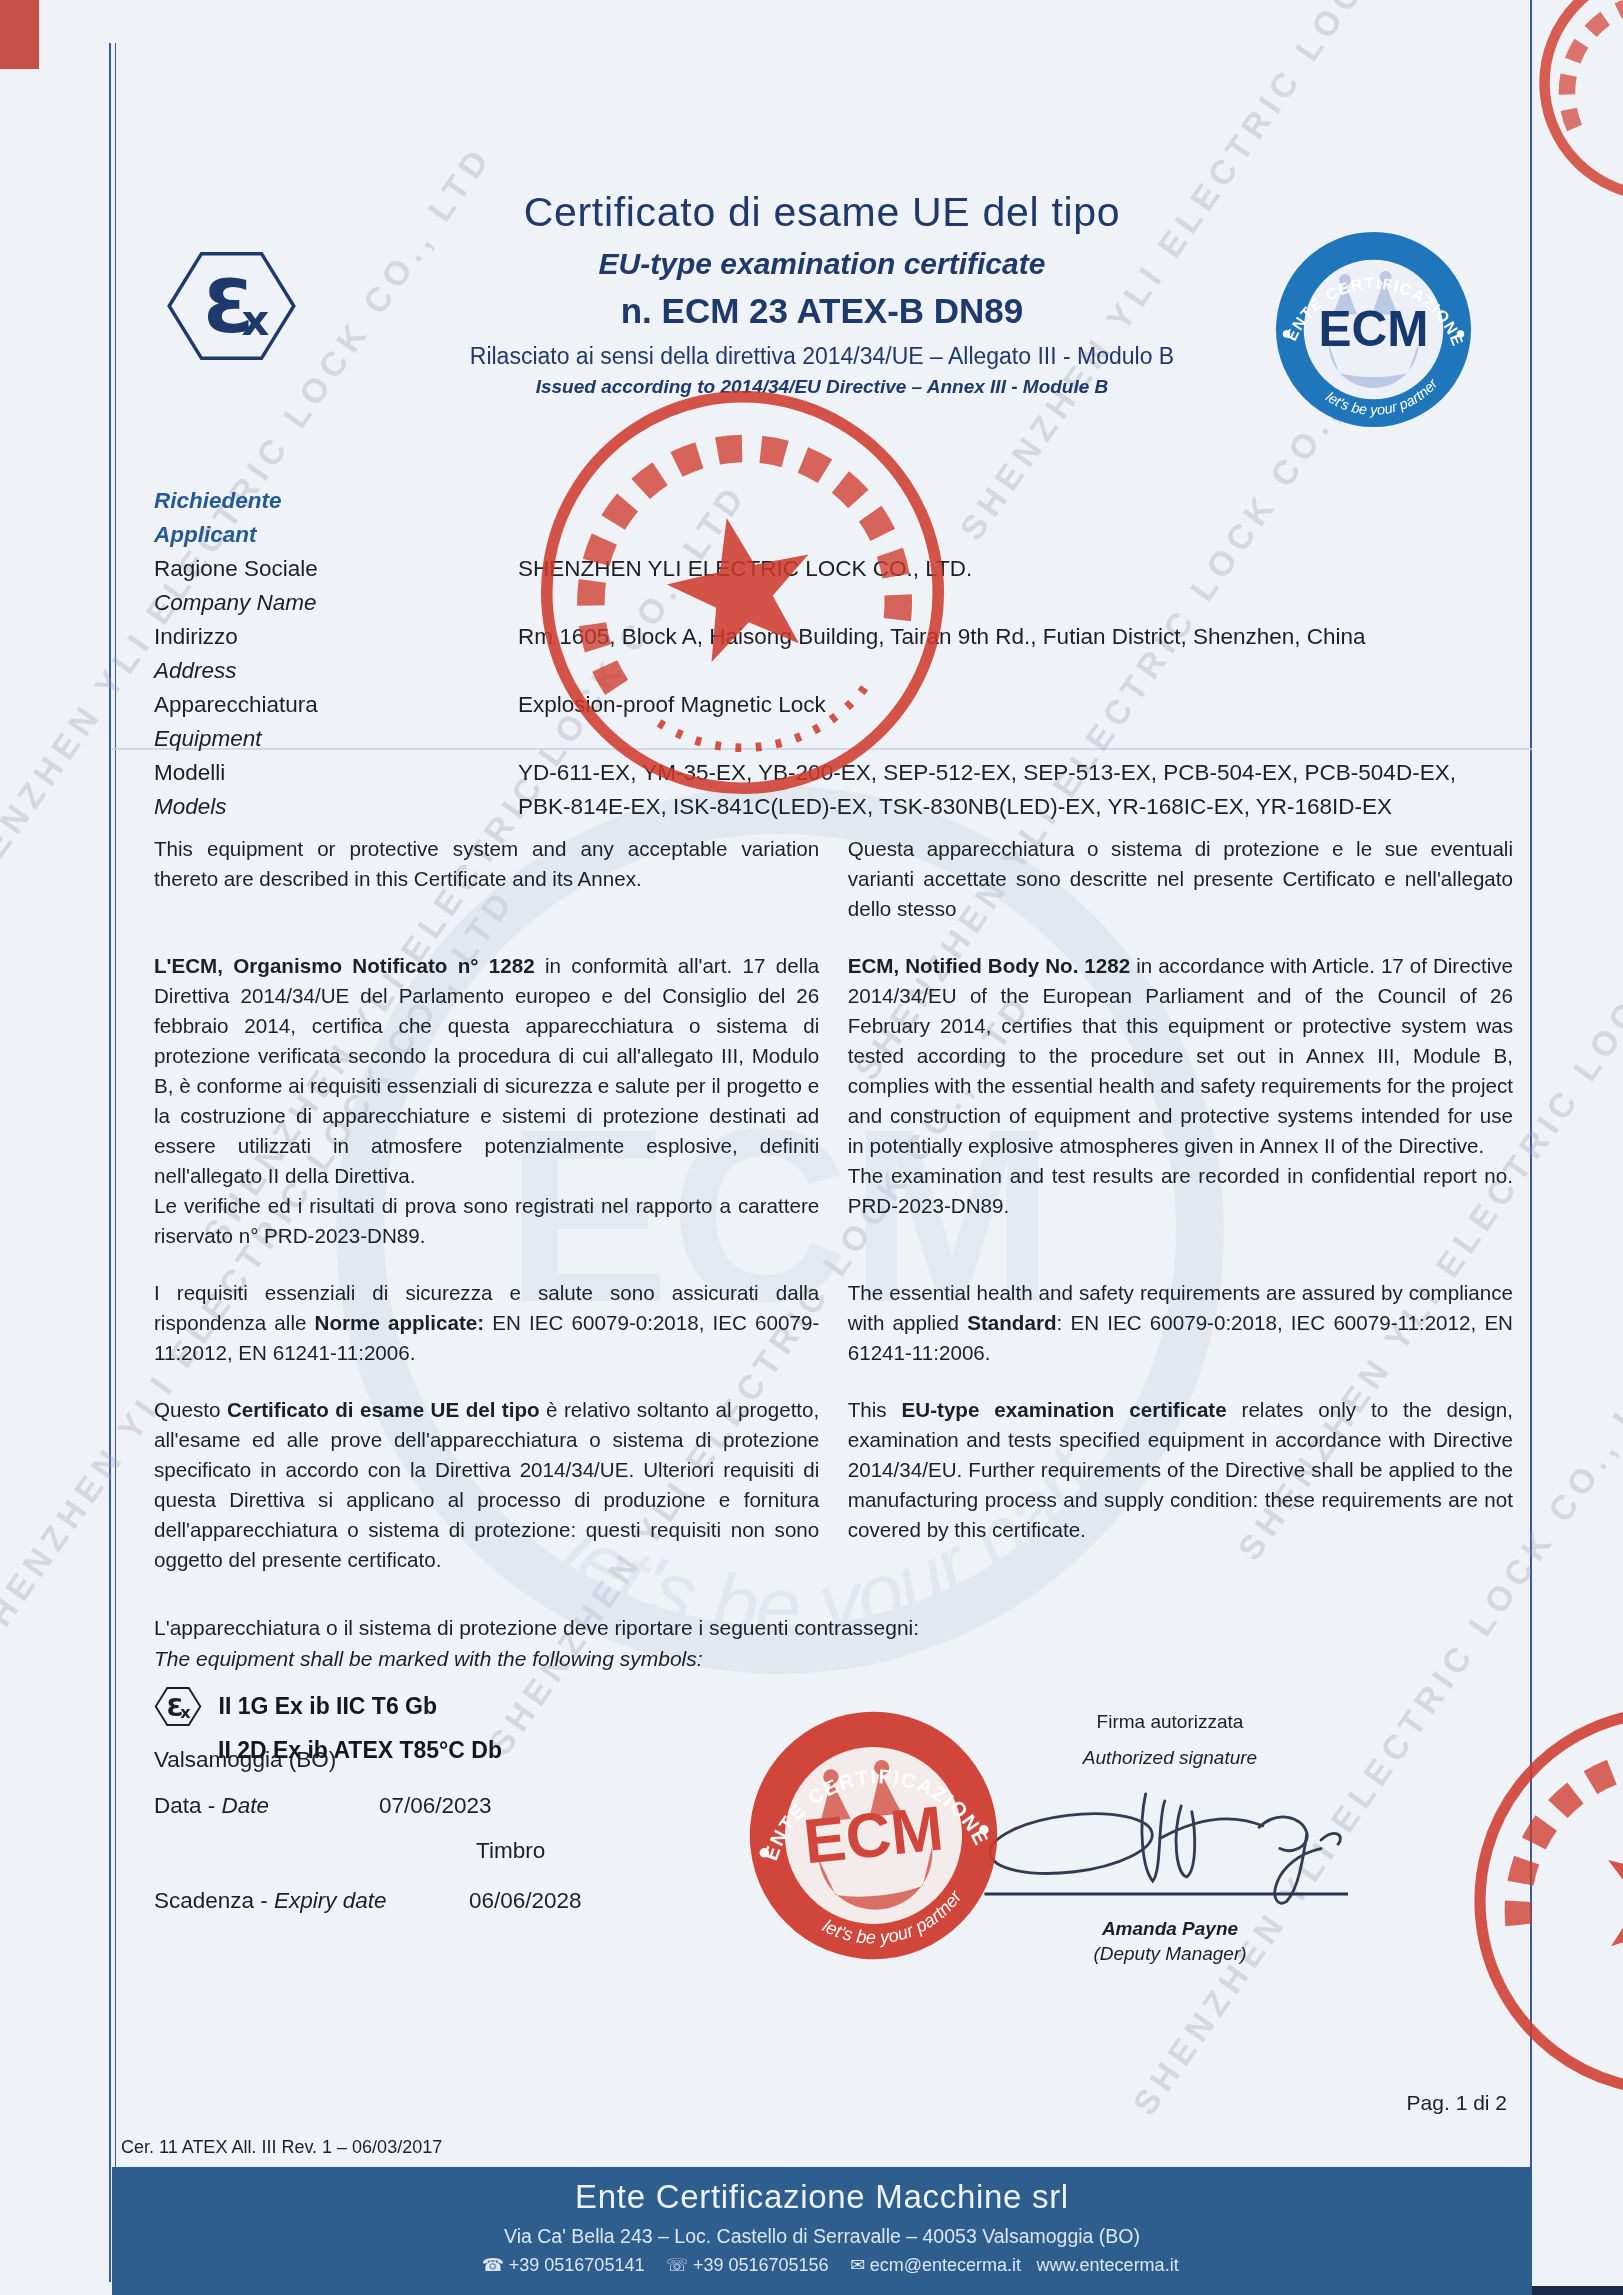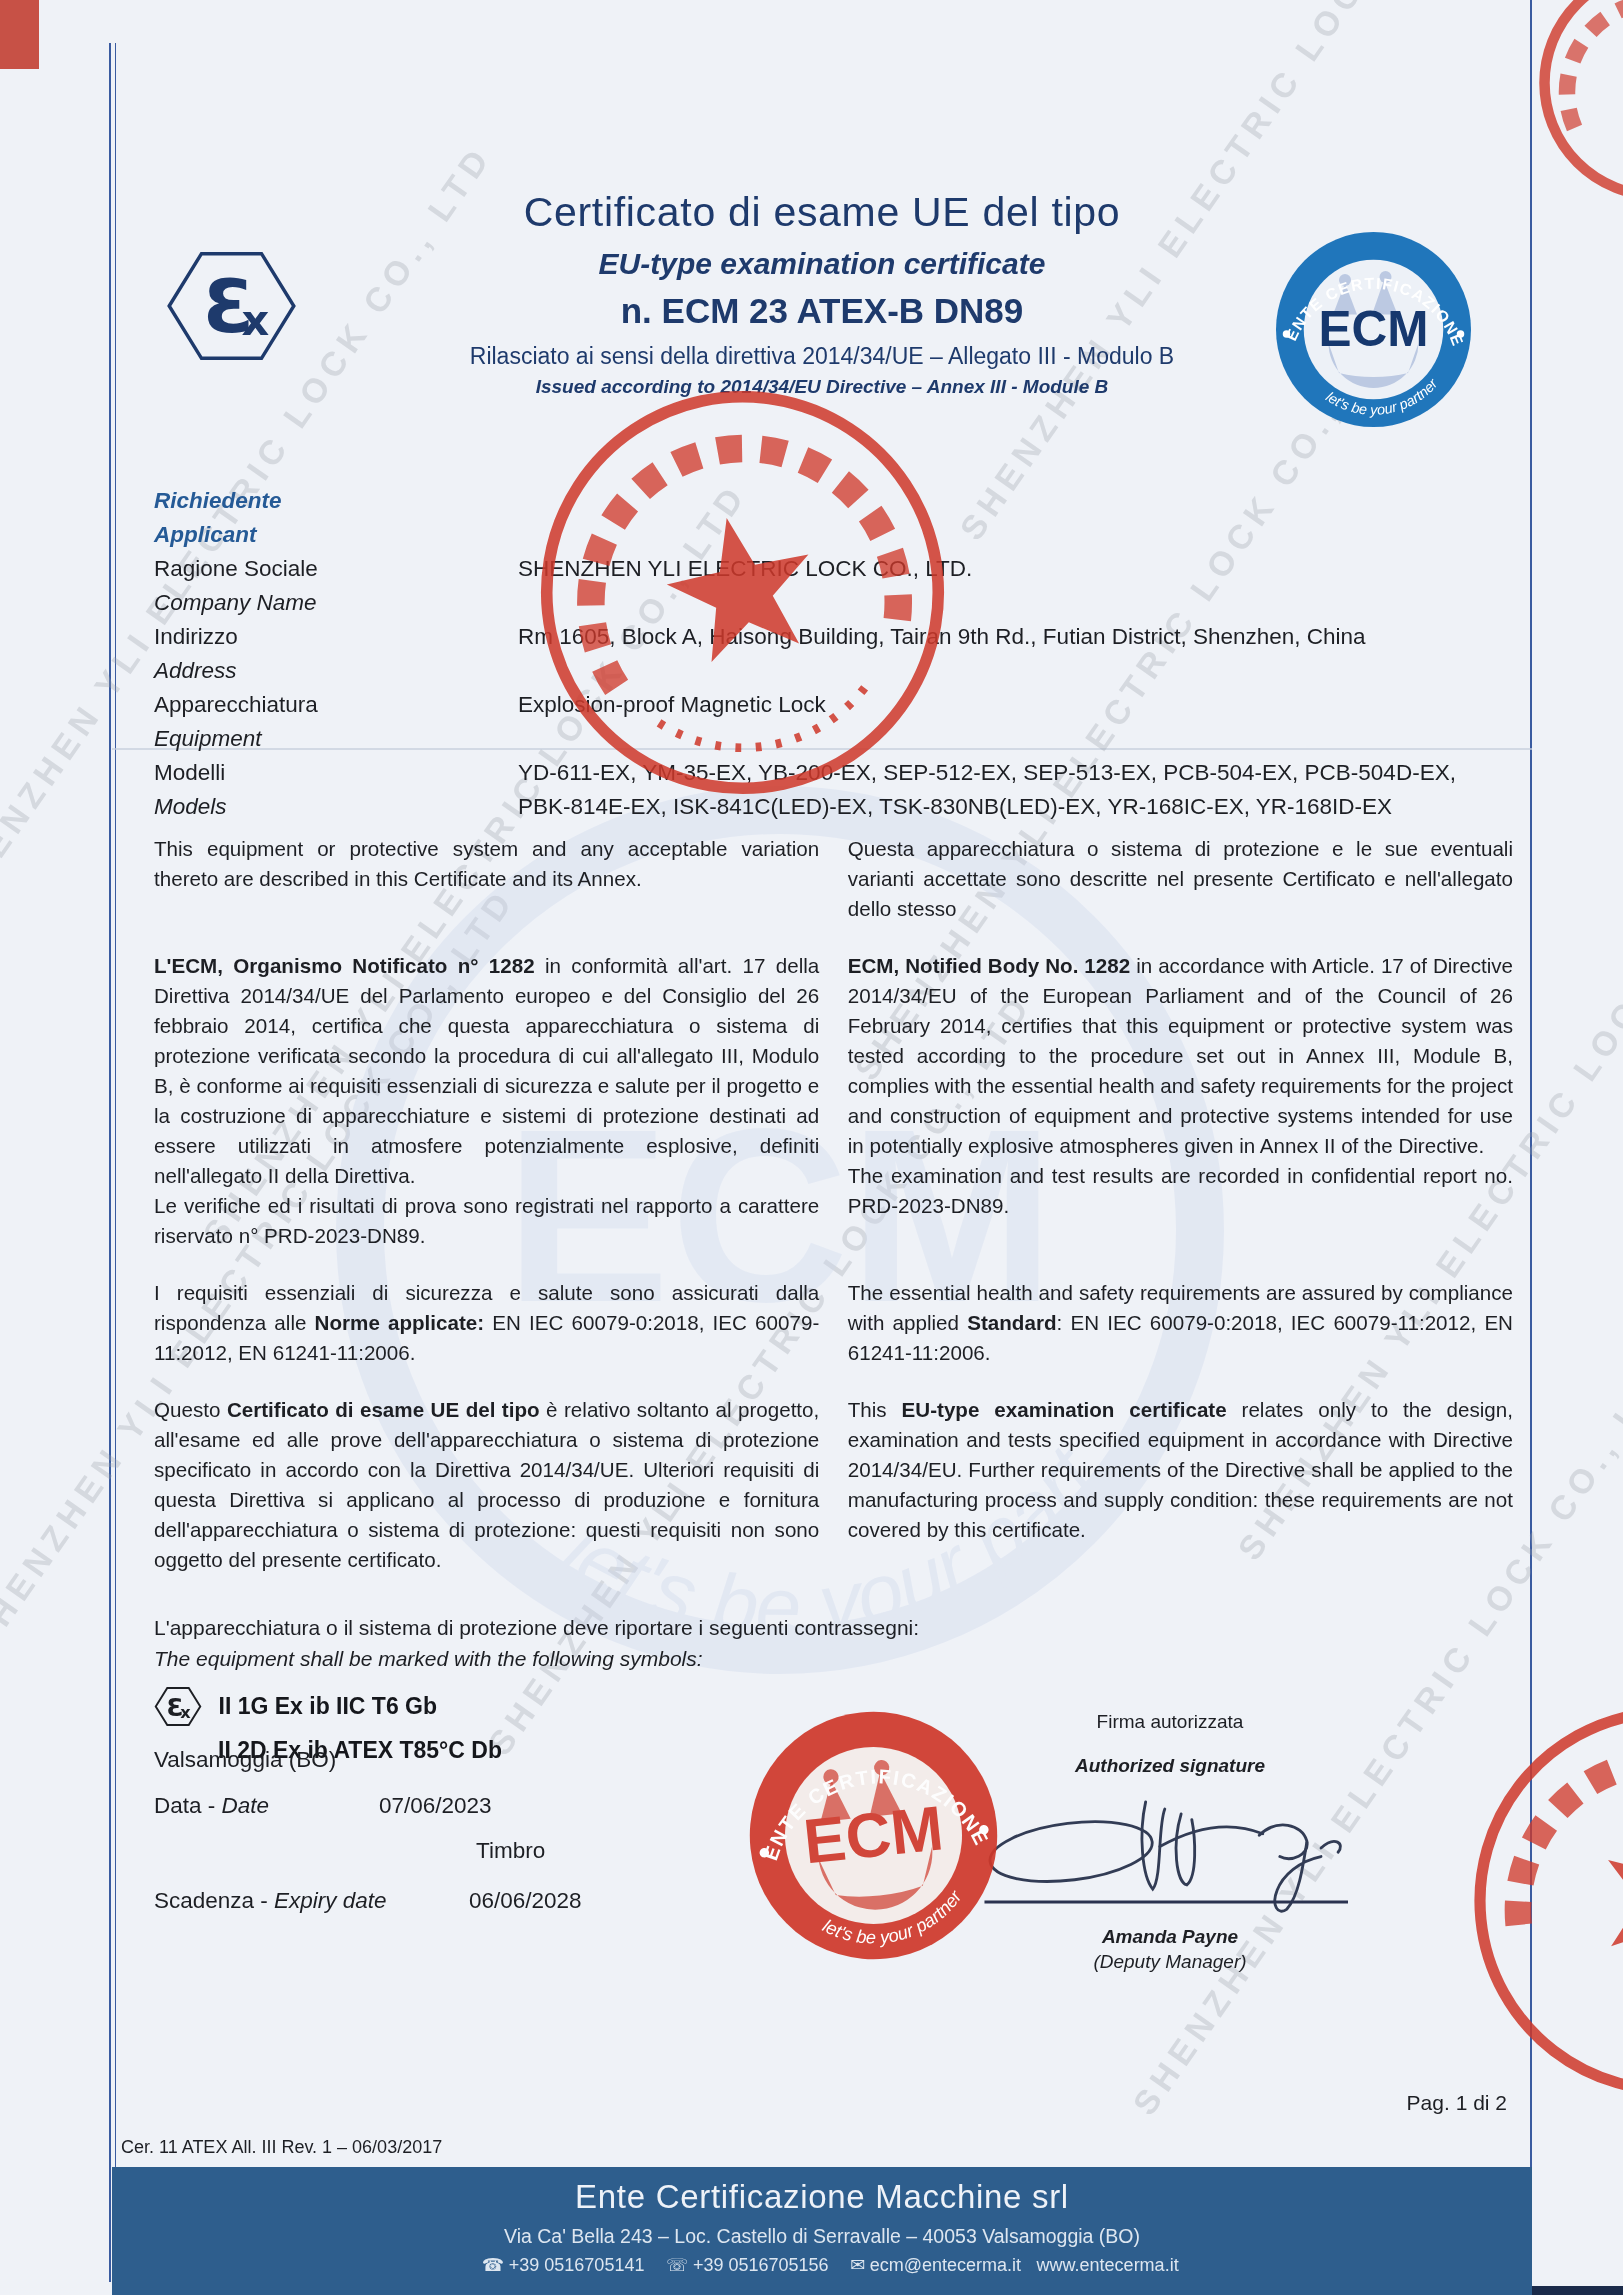--- a/index.html
+++ b/index.html
@@ -51,21 +51,21 @@
   
   .issue{position:absolute;z-index:2;left:154px;top:1747px;width:825px;font-size:22.5px;}
   .issue-place{margin-bottom:19.5px;}
   .issue-line{position:relative;margin-bottom:19.5px;}
   .issue-label-it{display:inline;}
   .issue-label-en{font-style:italic;}
   .date-val{position:absolute;left:225px;top:0;}
   .expiry-val{position:absolute;left:315px;top:0;}
   .timbro{margin:4.5px 0 24px 322px;}
   .sigblock{position:absolute;z-index:2;left:960px;top:1711px;width:420px;text-align:center;font-size:19px;}
-  .sig-en{font-style:italic;font-weight:bold;margin-top:22px;}
+  .sig-en{font-style:italic;font-weight:normal;margin-top:14px;}
   .sig-name{font-style:italic;font-weight:bold;margin-top:1.5px;}
   .sig-role{font-style:italic;margin-top:3px;}
 
   .reproduction{position:absolute;z-index:2;left:154px;top:1984px;width:1275px;font-size:21px;line-height:34px;}
   .repro-en{font-style:italic;}
 
   .pagenum{position:absolute;z-index:2;left:1275px;top:2091px;width:232px;text-align:right;font-size:21px;}
   .docref{position:absolute;z-index:2;left:121px;top:2137px;font-size:18px;}
 
   

